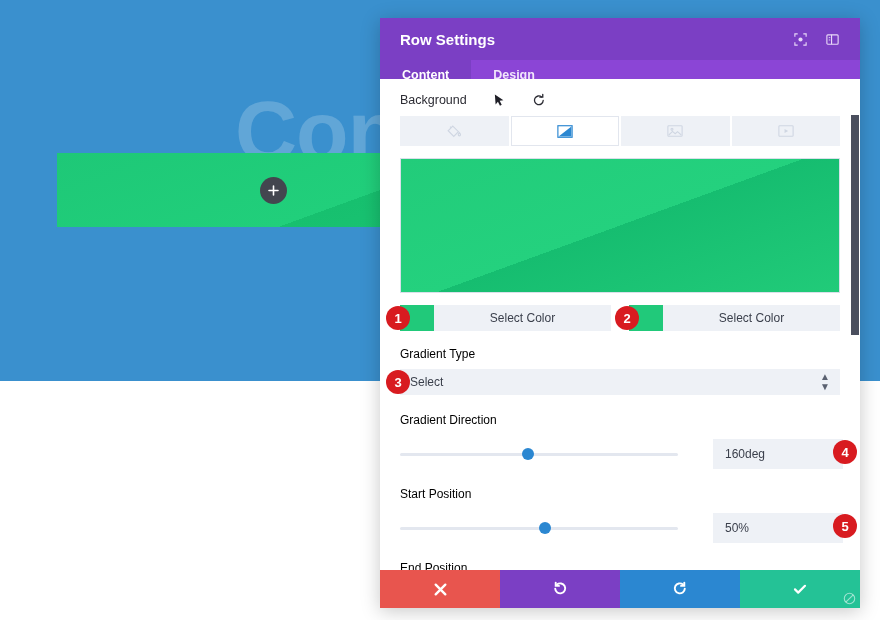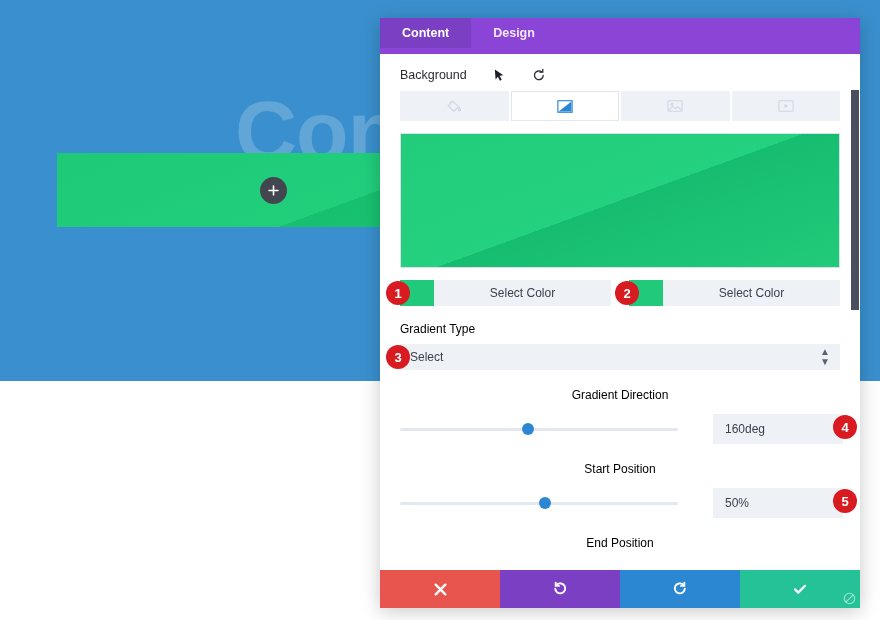--- a/index.html
+++ b/index.html
@@ -55,21 +55,21 @@
     flex: 1 1 auto;
   }
   .header-icons { display: flex; align-items: center; gap: 16px; }
   .hdr-icon {
     width: 16px; height: 16px; color: #e8d8f7;
     display: flex; align-items: center; justify-content: center;
   }
   .hdr-icon svg { display: block; }
 
   .tabs {
-    height: 36px; background: #8b45d6; display: flex; flex: 0 0 auto;
+    height: 19px; background: #8b45d6; display: flex; flex: 0 0 auto;
   }
   .tab {
     padding: 0 22px; height: 30px;
     display: flex; align-items: center; justify-content: center;
     color: #f1e6fb; font-size: 12.5px; font-weight: bold;
     cursor: pointer;
   }
   .tab.active { background: #7b3fc4; color: #ffffff; }
 
   .modal-body {
@@ -133,21 +133,21 @@
   
   .section-label { font-size: 12px; color: #000000; margin-bottom: 8px; }
   .select-box {
     height: 26px; background: #eef1f6; display: flex; align-items: center;
     padding: 0 10px; position: relative; cursor: pointer;
   }
   .select-value { font-size: 12px; color: #3a3f4b; flex: 1 1 auto; }
   .select-arrows { font-size: 10px; color: #5a6170; line-height: 1; }
 
   
-  .slider-block { margin-top: 18px; text-align: center; }
+  .slider-block { margin-top: 18px; }
   .slider-row { display: flex; align-items: center; gap: 0; margin-top: 12px; }
   .slider { position: relative; width: 278px; height: 14px; flex: 0 0 auto; }
   .slider-track {
     position: absolute; left: 0; right: 0; top: 6px; height: 3px;
     background: #e3e7ef; border-radius: 2px;
   }
   .slider-handle {
     position: absolute; top: 1px; width: 12px; height: 12px;
     border-radius: 50%; background: #2b87d1;
   }
@@ -187,20 +187,38 @@
     <div class="hero-row"></div>
     <div class="row-add-btn">
       <svg width="11" height="11" viewBox="0 0 11 11">
         <path d="M5.5 1v9M1 5.5h9" stroke="#fff" stroke-width="1.6" stroke-linecap="round"></path>
       </svg>
     </div>
   </div>
 
   <div class="modal">
 
+    <div class="modal-header">
+      <div class="modal-title">Row Settings</div>
+      <div class="header-icons">
+        <div class="hdr-icon">
+          <svg width="15" height="15" viewBox="0 0 16 16" fill="none" stroke="currentColor" stroke-width="1.2">
+            <path d="M2 5V2h3M14 5V2h-3M2 11v3h3M14 11v3h-3"></path>
+            <circle cx="8" cy="8" r="2.2" fill="currentColor" stroke="none"></circle>
+          </svg>
+        </div>
+        <div class="hdr-icon">
+          <svg width="15" height="15" viewBox="0 0 16 16" fill="none" stroke="currentColor" stroke-width="1.2">
+            <rect x="2" y="3" width="12" height="10" rx="1"></rect>
+            <path d="M7 3v10"></path>
+            <path d="M4 6h1.6M4 8.5h1.6" stroke-width="1"></path>
+          </svg>
+        </div>
+      </div>
+    </div>
 
     <div class="tabs">
       <div class="tab active">
         <span>Content</span>
       </div>
       <div class="tab">
         <span>Design</span>
       </div>
     </div>
 

